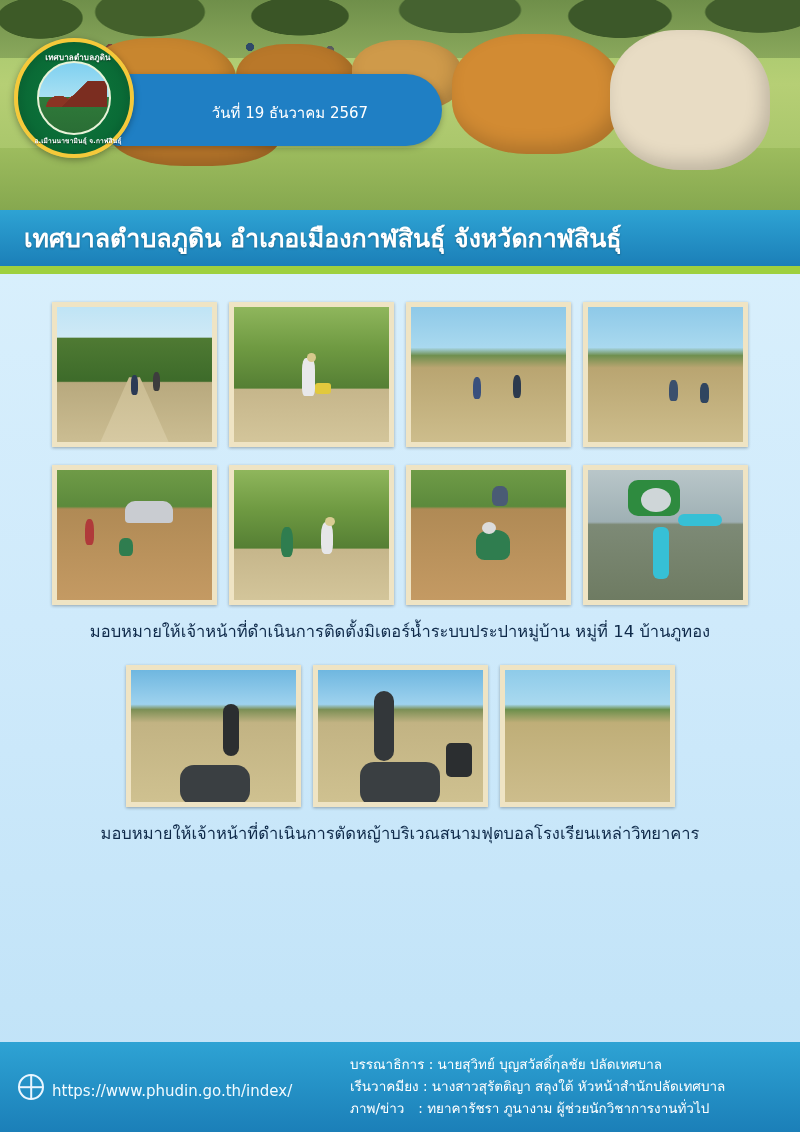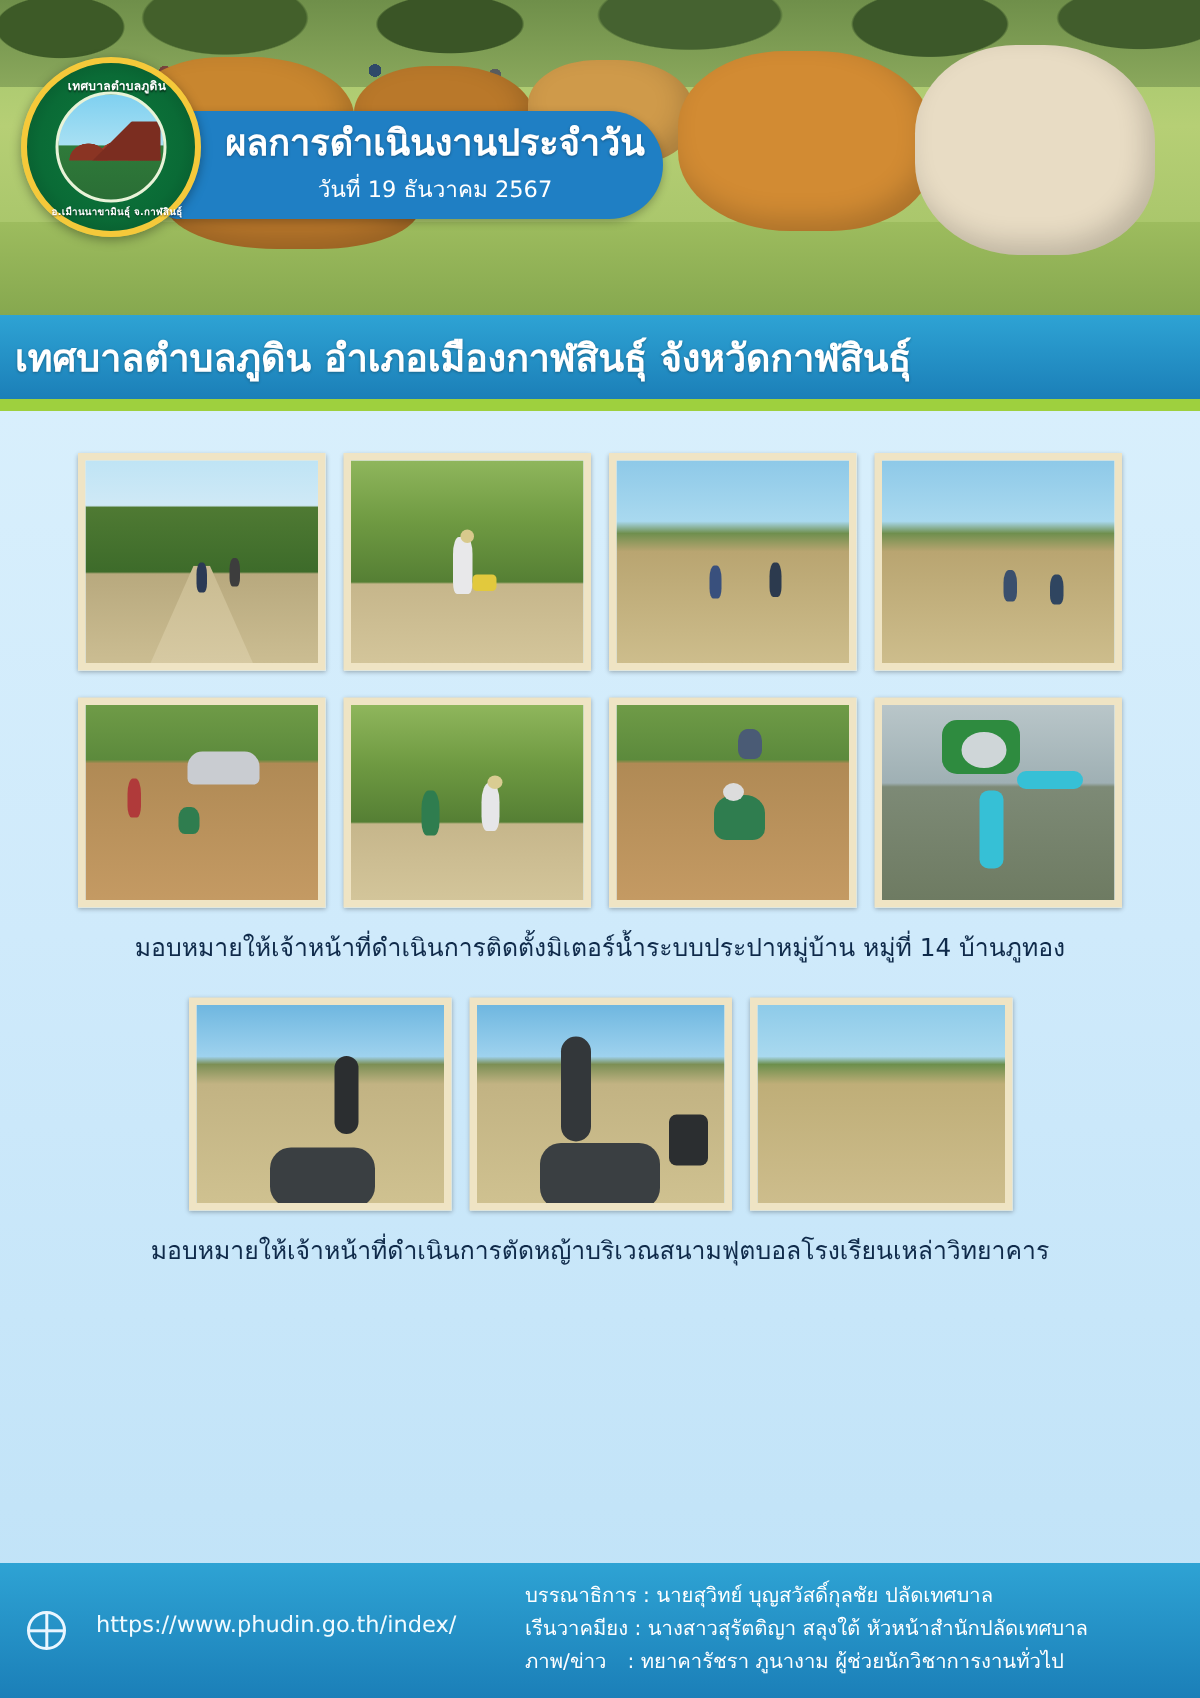--- a/index.html
+++ b/index.html
@@ -119,21 +119,21 @@
   
   .greenbar-wrap {
     position:absolute; left:0; top:210px; width:800px; height:64px;
   }
   .greenbar {
     position:absolute; left:0; top:0; width:800px; height:56px;
     background:linear-gradient(180deg,#2ea3d4 0%, #1b7fb8 100%);
     display:flex; align-items:center;
   }
   .greenbar h2 {
-    color:#ffffff; font-size:25px; font-weight:bold; padding-left:10px;
+    color:#ffffff; font-size:25px; font-weight:bold; padding-left:24px;
     text-shadow:0 1px 2px rgba(0,0,0,.3);
     white-space:nowrap;
   }
   .greenline {
     position:absolute; left:0; top:56px; width:800px; height:8px;
     background:#9ed03e;
   }
 
   
   .body-area {
@@ -198,21 +198,21 @@
   
   .footer {
     position:absolute; left:0; bottom:0; width:800px; height:90px;
     background:linear-gradient(180deg,#2ea3d4 0%, #1b7fb8 100%);
     display:flex; align-items:center;
   }
   .footer-left {
     width:350px; padding-left:18px; color:#eaf6ff;
   }
   .footer-left .org { font-size:17px; margin-bottom:6px; padding-left:6px; }
-  .footer-url-row { display:flex; align-items:flex-start; gap:20px; }
+  .footer-url-row { display:flex; align-items:flex-end; gap:8px; }
   .globe {
     width:26px; height:26px; border-radius:50%;
     border:2px solid #eaf6ff; position:relative; flex:none;
   }
   .globe::before {
     content:""; position:absolute; left:50%; top:0; width:1.6px; height:100%;
     background:#eaf6ff; transform:translateX(-50%);
   }
   .globe::after {
     content:""; position:absolute; top:50%; left:0; width:100%; height:1.6px;
@@ -244,21 +244,20 @@
 
   <div class="logo">
     <div class="logo-text-top">เทศบาลตำบลภูดิน</div>
     <div class="logo-inner">
       <div class="logo-mtn"></div>
     </div>
     <div class="logo-text-bottom">อ.เมืานนาขามินธุ์ จ.กาฬสินธุ์</div>
   </div>
 
   <div class="title-banner">
-    <div class="t1">ผลการดำเนินงานประจำวัน</div>
     <div class="t2">วันที่ 19 ธันวาคม 2567</div>
   </div>
 
   <div class="greenbar-wrap">
     <div class="greenbar">
       <h2>เทศบาลตำบลภูดิน อำเภอเมืองกาฬสินธุ์ จังหวัดกาฬสินธุ์</h2>
     </div>
     <div class="greenline"></div>
   </div>
 

